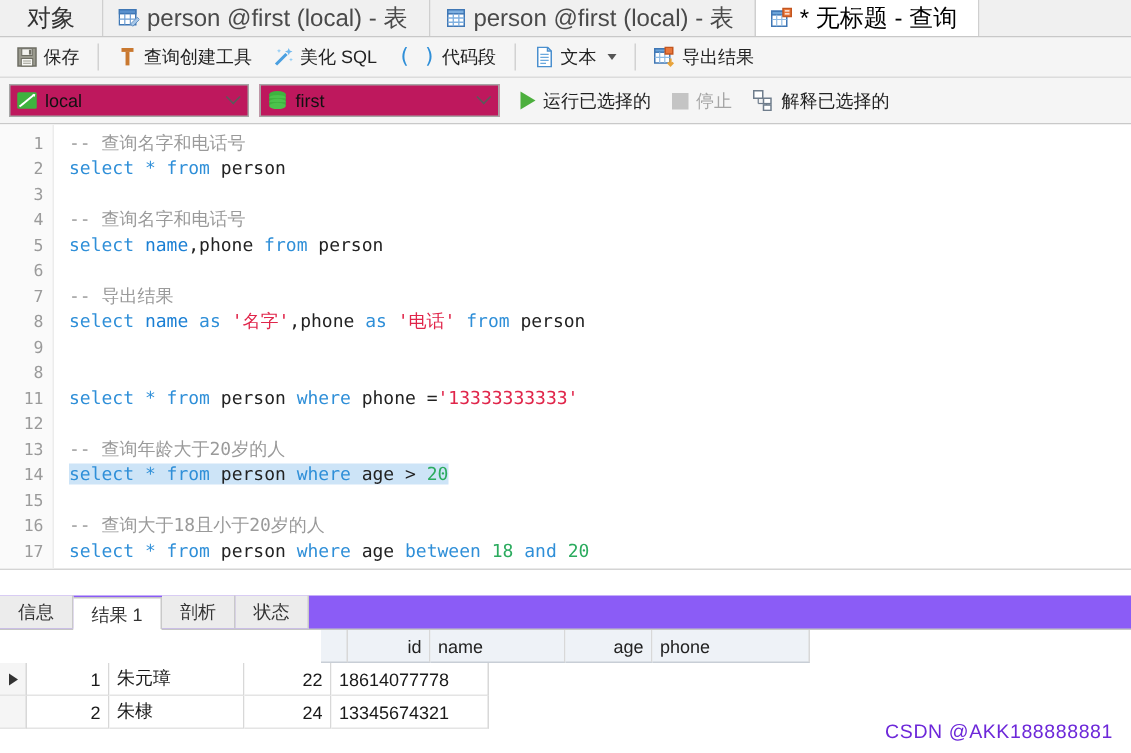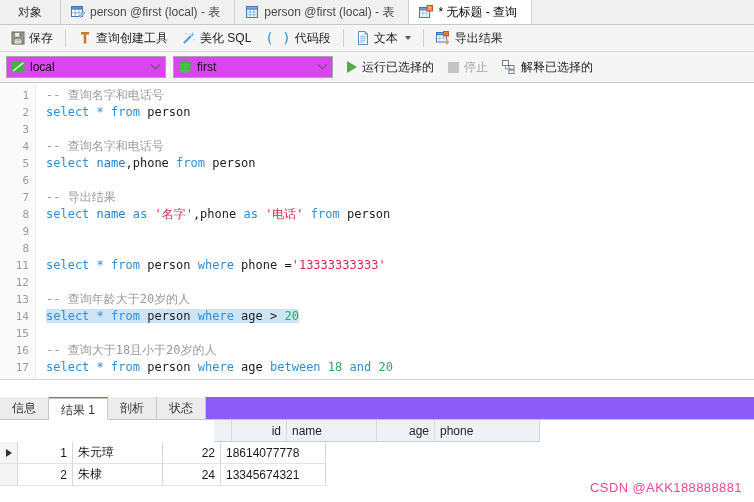--- a/index.html
+++ b/index.html
@@ -19,21 +19,21 @@
     display: flex; align-items: stretch;
     height: 25px;
     background: #f0f0f0;
     border-bottom: 1px solid #c8c8c8;
   }
   .tabstrip .tab {
     display: flex; align-items: center; gap: 5px;
     padding: 0 14px 0 10px;
     background: #f0f0f0;
     border-right: 1px solid #cfcfcf;
-    font-size: 12px;
+    font-size: 16px;
     color: #4a4a4a;
     white-space: nowrap;
     cursor: default;
     justify-content: center;
   }
   .tabstrip .tab.obj { padding: 0 18px; color:#333; }
   .tabstrip .tab.active {
     background: #ffffff;
     color: #000;
     border-right: 1px solid #cfcfcf;
@@ -67,21 +67,21 @@
   .connbar {
     display: flex; align-items: center;
     height: 31px;
     background: #f5f5f5;
     border-bottom: 1px solid #c9c9c9;
     padding-left: 6px;
   }
   .combo {
     display: flex; align-items: center;
     width: 160px; height: 22px;
-    background: #d946ef;
+    background: #be185d;
     border: 1px solid #a5a5a5;
     padding: 0 2px 0 4px;
     margin-right: 7px;
     font-size: 12px;
     cursor: default;
   }
   .combo .ctext { flex: 1; padding-left: 5px; color: #111; white-space: nowrap; overflow: hidden; }
   .combo .cdrop {
     width: 16px; display:flex; align-items:center; justify-content:center;
   }
@@ -193,21 +193,21 @@
   .c-phone { width: 105px; min-width:105px; }
   .rowarrow {
     width:0;height:0;
     border-top: 4.5px solid transparent;
     border-bottom: 4.5px solid transparent;
     border-left: 6px solid #333;
   }
 
   .watermark {
     position:absolute; right: 12px; bottom: 7px;
-    color: #ec4899; font-size: 13px;
+    color: #6d28d9; font-size: 13px;
     font-family: "Liberation Sans", sans-serif;
     letter-spacing: .4px;
     user-select:none;
   }
   svg { display:block; }
 </style>
 </head>
 <body>
 
 <div id="app">

